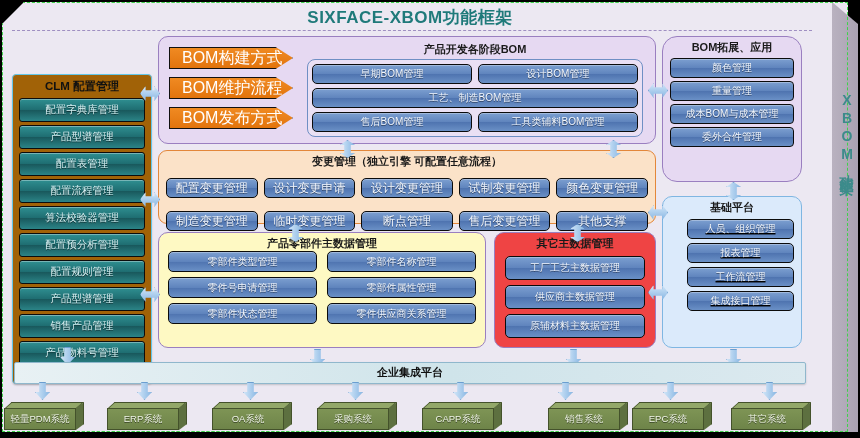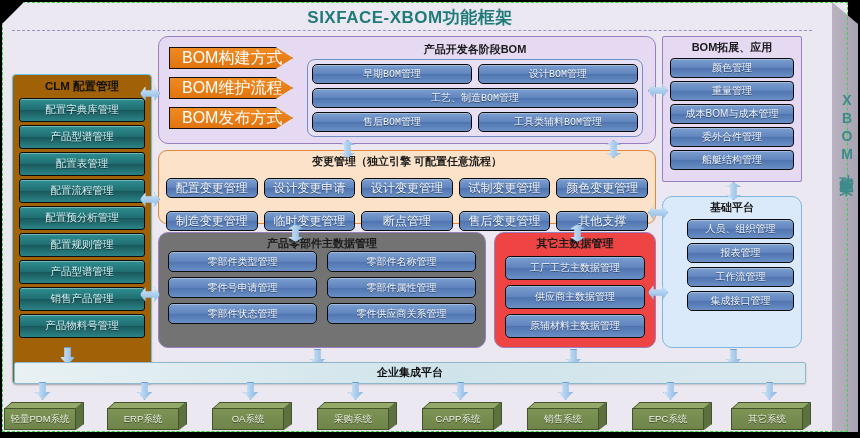--- a/index.html
+++ b/index.html
@@ -82,73 +82,73 @@
     border:1.5px solid #111;
     clip-path:polygon(0 0,86% 0,100% 50%,86% 100%,0 100%);
     color:#fff;font-size:16px;font-weight:500;
     display:flex;align-items:center;justify-content:flex-start;padding-left:12px;
     box-sizing:border-box;
   }
 
   .stage-box{
     position:absolute;left:148px;top:22px;width:336px;height:78px;
     border:1.5px solid #6f8fc4;border-radius:8px;background:rgba(255,255,255,.18);
-    padding:4px;box-sizing:border-box;font-family:Liberation Mono, monospace;
+    padding:4px;box-sizing:border-box;
   }
   .blue-btn{
     border:1.5px solid #0b0b0b;border-radius:5px;
     background:linear-gradient(to bottom,#7c9fd0 0%,#5f84bd 50%,#4f74b0 52%,#6a90c6 100%);
     color:#f3f7fd;font-size:10px;display:flex;align-items:center;justify-content:center;
     text-shadow:0 1px 0 rgba(0,0,0,.45);
     box-shadow:inset 0 1px 0 rgba(255,255,255,.3);
     box-sizing:border-box;
   }
   .stage-row{display:flex;gap:6px;margin-bottom:4px;}
   .stage-row .blue-btn{height:20px;flex:1;}
 
   
   .bomext{
     left:662px;top:36px;width:140px;height:146px;
-    background:#e6d9f2;border:1.5px solid #9a7fc0;border-radius:2px;
+    background:#e6d9f2;border:1.5px solid #9a7fc0;border-radius:15px;
   }
   .bomext .list{padding:1px 7px 0 7px;}
   .bomext .blue-btn{height:20px;margin:3px 0;font-size:10px;border-radius:4px;}
 
   
   .chg{
     left:158px;top:150px;width:498px;height:74px;
     background:#fbe2c8;border:1.5px solid #e3873a;border-radius:9px;
   }
   .chg-grid{padding:1px 7px 0 7px;}
   .chg-row{display:flex;gap:6px;margin-bottom:4px;}
   .chg-row .blue-btn{height:20px;flex:1;font-size:12px;border-radius:5px;margin-top:9px;}
 
   
   .partmd{
     left:158px;top:232px;width:328px;height:116px;
-    background:#737373;border:1.5px solid #9a7fc0;border-radius:10px;
+    background:#fef9c3;border:1.5px solid #9a7fc0;border-radius:10px;
   }
   .partmd-grid{padding:1px 9px 0 9px;}
   .partmd-row{display:flex;gap:10px;margin-bottom:5px;}
   .partmd-row .blue-btn{height:21px;flex:1;font-size:10px;border-radius:5px;}
 
   
   .othermd{
     left:494px;top:232px;width:162px;height:116px;
     background:#ef4444;border:1.5px solid #9a7fc0;border-radius:10px;
   }
   .othermd .list{padding:1px 10px 0 10px;}
   .othermd .blue-btn{height:24px;margin:5px 0;font-size:10px;border-radius:5px;}
 
   
   .basep{
     left:662px;top:196px;width:140px;height:152px;
     background:#dbeafb;border:1.5px solid #7fb6e2;border-radius:10px;
   }
-  .basep .list{padding:1px 7px 0 24px;}
+  .basep .list{padding:1px 7px 0 24px;text-decoration:underline;}
   .basep .blue-btn{height:20px;margin:4px 0;font-size:10px;border-radius:5px;}
 
   
   .eip{
     position:absolute;left:14px;top:362px;width:790px;height:20px;
     background:linear-gradient(to right,#e8f1f4,#cfe4ea 55%,#dbe9ef);
     border:1.5px solid #8fb7cc;border-radius:2px;
     box-shadow:0 1px 2px rgba(0,0,0,.18);
   }
   .eip span{
@@ -204,20 +204,21 @@
   <div class="title-rule"></div>
   <div class="vlabel">XBOM功能框架</div>
 
   <div class="panel clm">
     <div class="panel-title">CLM 配置管理</div>
     <div class="clm-list">
       <div class="teal-btn">配置字典库管理</div>
       <div class="teal-btn">产品型谱管理</div>
       <div class="teal-btn">配置表管理</div>
       <div class="teal-btn">配置流程管理</div>
+      <div class="teal-btn">算法校验器管理</div>
       <div class="teal-btn">配置预分析管理</div>
       <div class="teal-btn">配置规则管理</div>
       <div class="teal-btn">产品型谱管理</div>
       <div class="teal-btn">销售产品管理</div>
       <div class="teal-btn">产品物料号管理</div>
     </div>
   </div>
 
   <div class="panel bomproc">
     <div class="arrow-col">
@@ -241,21 +242,20 @@
     </div>
   </div>
 
   <div class="panel bomext">
     <div class="panel-title">BOM拓展、应用</div>
     <div class="list">
       <div class="blue-btn">颜色管理</div>
       <div class="blue-btn">重量管理</div>
       <div class="blue-btn">成本BOM与成本管理</div>
       <div class="blue-btn">委外合件管理</div>
-      <div class="blue-btn">船艇结构管理</div>
     </div>
   </div>
 
   <div class="panel chg">
     <div class="panel-title">变更管理（独立引擎 可配置任意流程）</div>
     <div class="chg-grid">
       <div class="chg-row">
         <div class="blue-btn">配置变更管理</div>
         <div class="blue-btn">设计变更申请</div>
         <div class="blue-btn">设计变更管理</div>
@@ -359,21 +359,21 @@
     <div class="sys" style="left:317px;">
       <div class="top"></div>
       <div class="side"></div>
       <div class="face">采购系统</div>
     </div>
     <div class="sys" style="left:422px;">
       <div class="top"></div>
       <div class="side"></div>
       <div class="face">CAPP系统</div>
     </div>
-    <div class="sys" style="left:527px;">
+    <div class="sys" style="left:548px;">
       <div class="top"></div>
       <div class="side"></div>
       <div class="face">销售系统</div>
     </div>
     <div class="sys" style="left:632px;">
       <div class="top"></div>
       <div class="side"></div>
       <div class="face">EPC系统</div>
     </div>
     <div class="sys" style="left:731px;">

